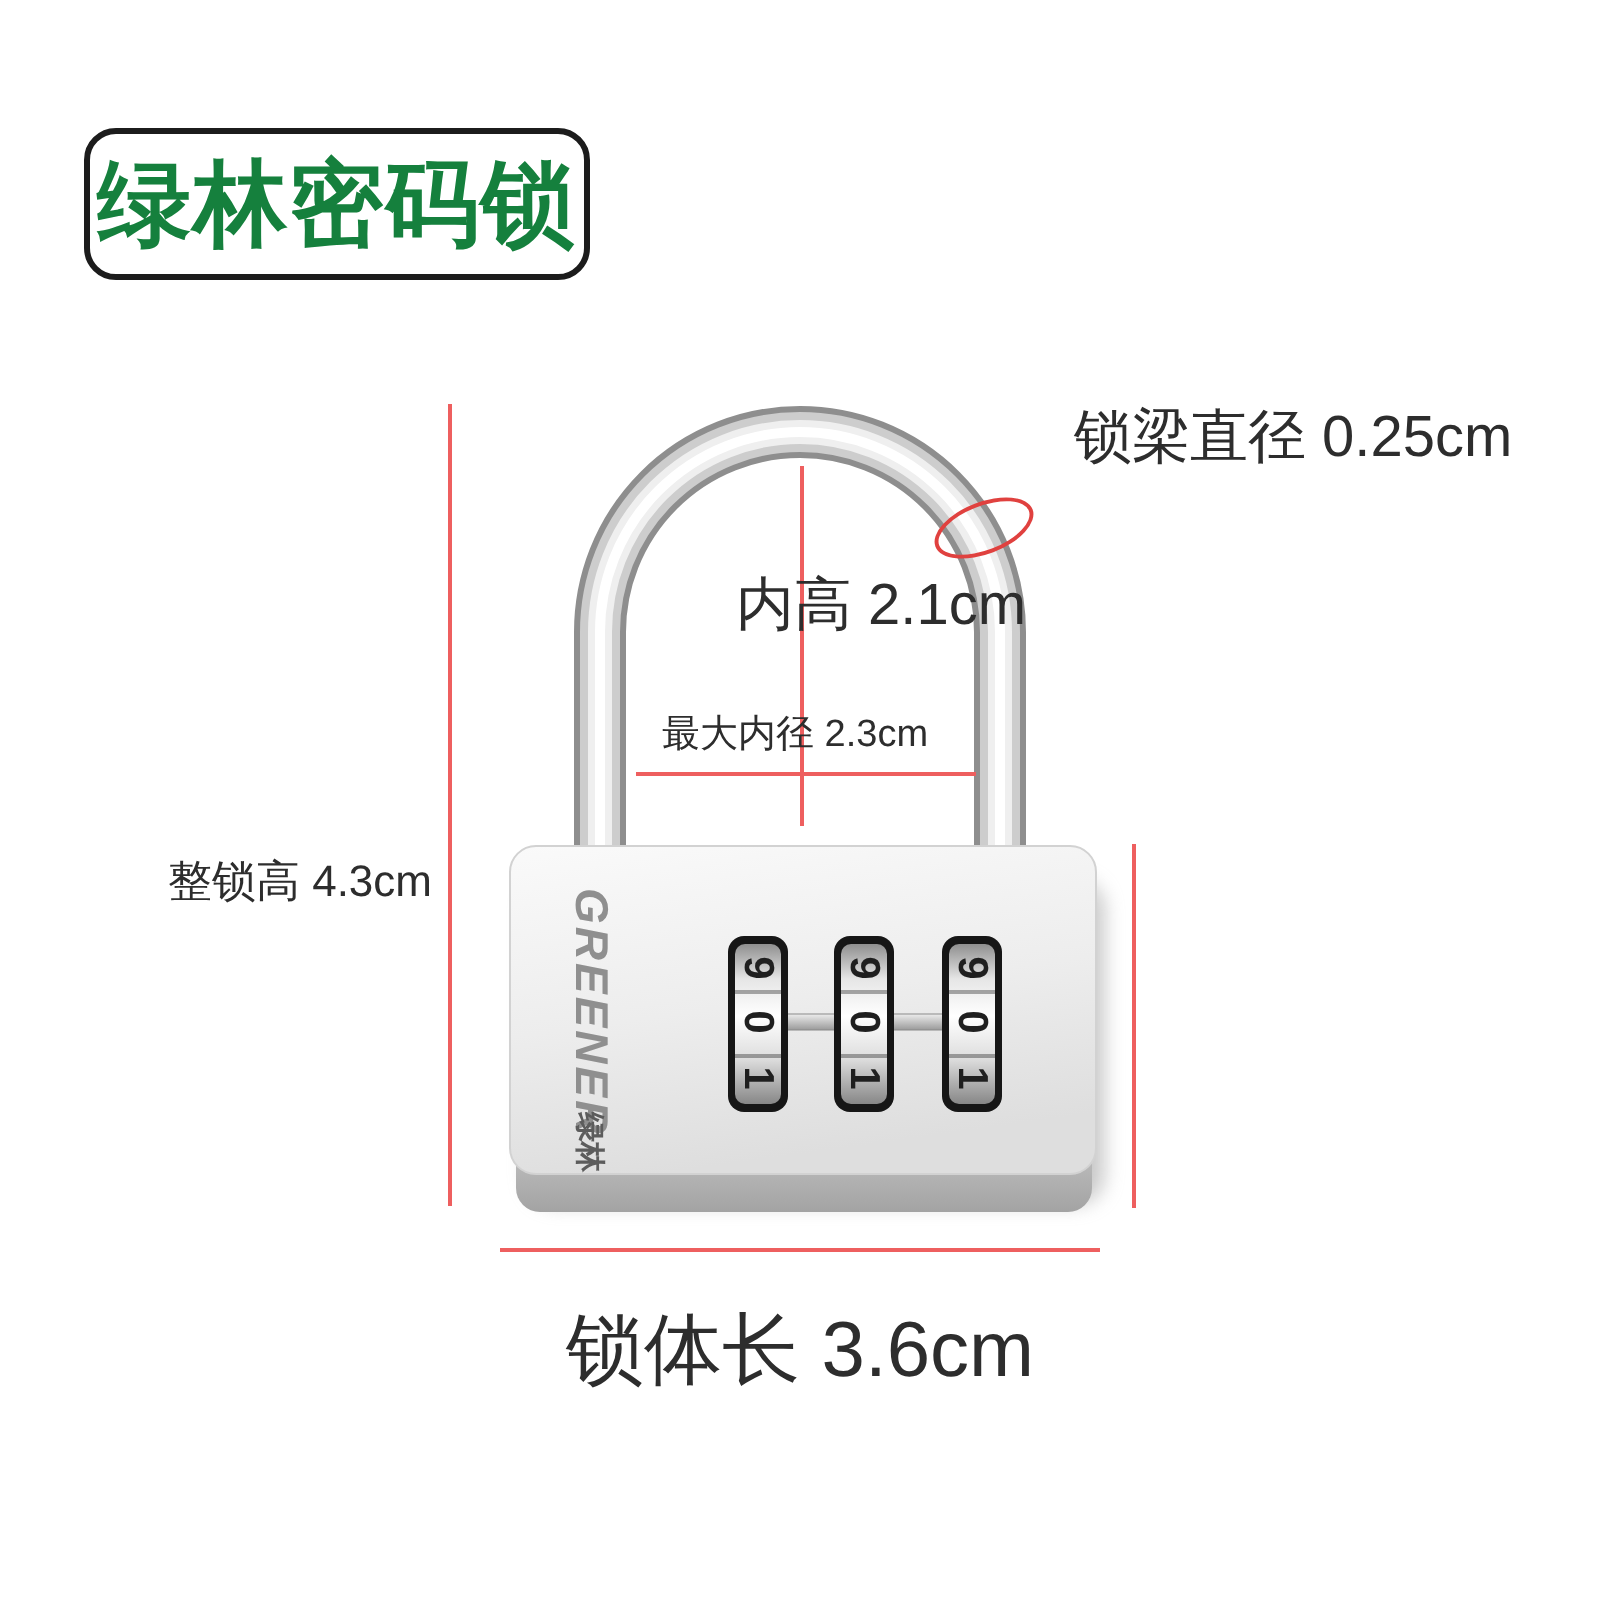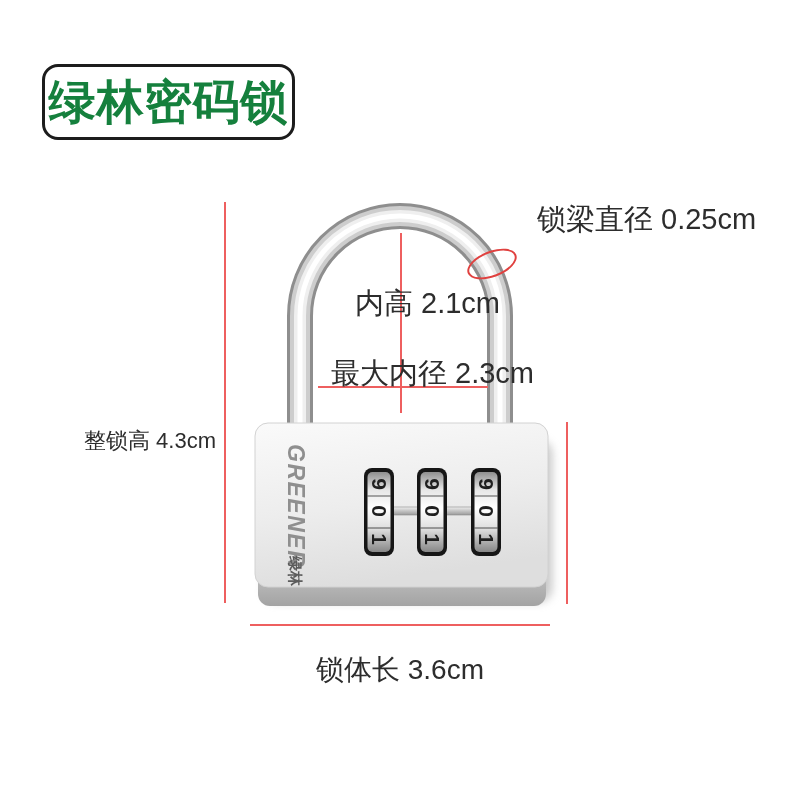--- a/index.html
+++ b/index.html
@@ -15,25 +15,25 @@
   }
   .lock-svg{position:absolute;left:0;top:0;}
   .dim-line{position:absolute;background:#ee5f5f;}
   .callout-ellipse{
     position:absolute;left:466px;top:251px;width:52px;height:26px;
     border:2.5px solid #e0413f;border-radius:50%;box-sizing:border-box;
     transform:rotate(-21deg);background:transparent;
   }
   .dim-label{position:absolute;line-height:1.15;white-space:nowrap;color:#2d2d2d;}
   .lbl-shackle-diameter{left:524px;top:203px;font-size:29px;margin-left:13px;}
-  .lbl-inner-height{left:355px;top:287px;font-size:29px;}
-  .lbl-inner-width{left:331px;top:357px;font-size:29px;}
+  .lbl-inner-height{left:368px;top:287px;font-size:29px;}
+  .lbl-inner-width{left:331px;top:357px;font-size:19px;}
   .lbl-total-height{left:36px;top:428px;width:180px;text-align:right;font-size:22px;}
   .lbl-body-height{left:587px;top:488px;font-size:31px;}
-  .lbl-body-length{left:250px;top:654px;width:300px;text-align:center;font-size:28px;}
+  .lbl-body-length{left:250px;top:654px;width:300px;text-align:center;font-size:39px;}
 </style>
 </head>
 <body>
 
 <div class="canvas">
 
   <div class="badge">
     <span>绿林密码锁</span>
   </div>
 

